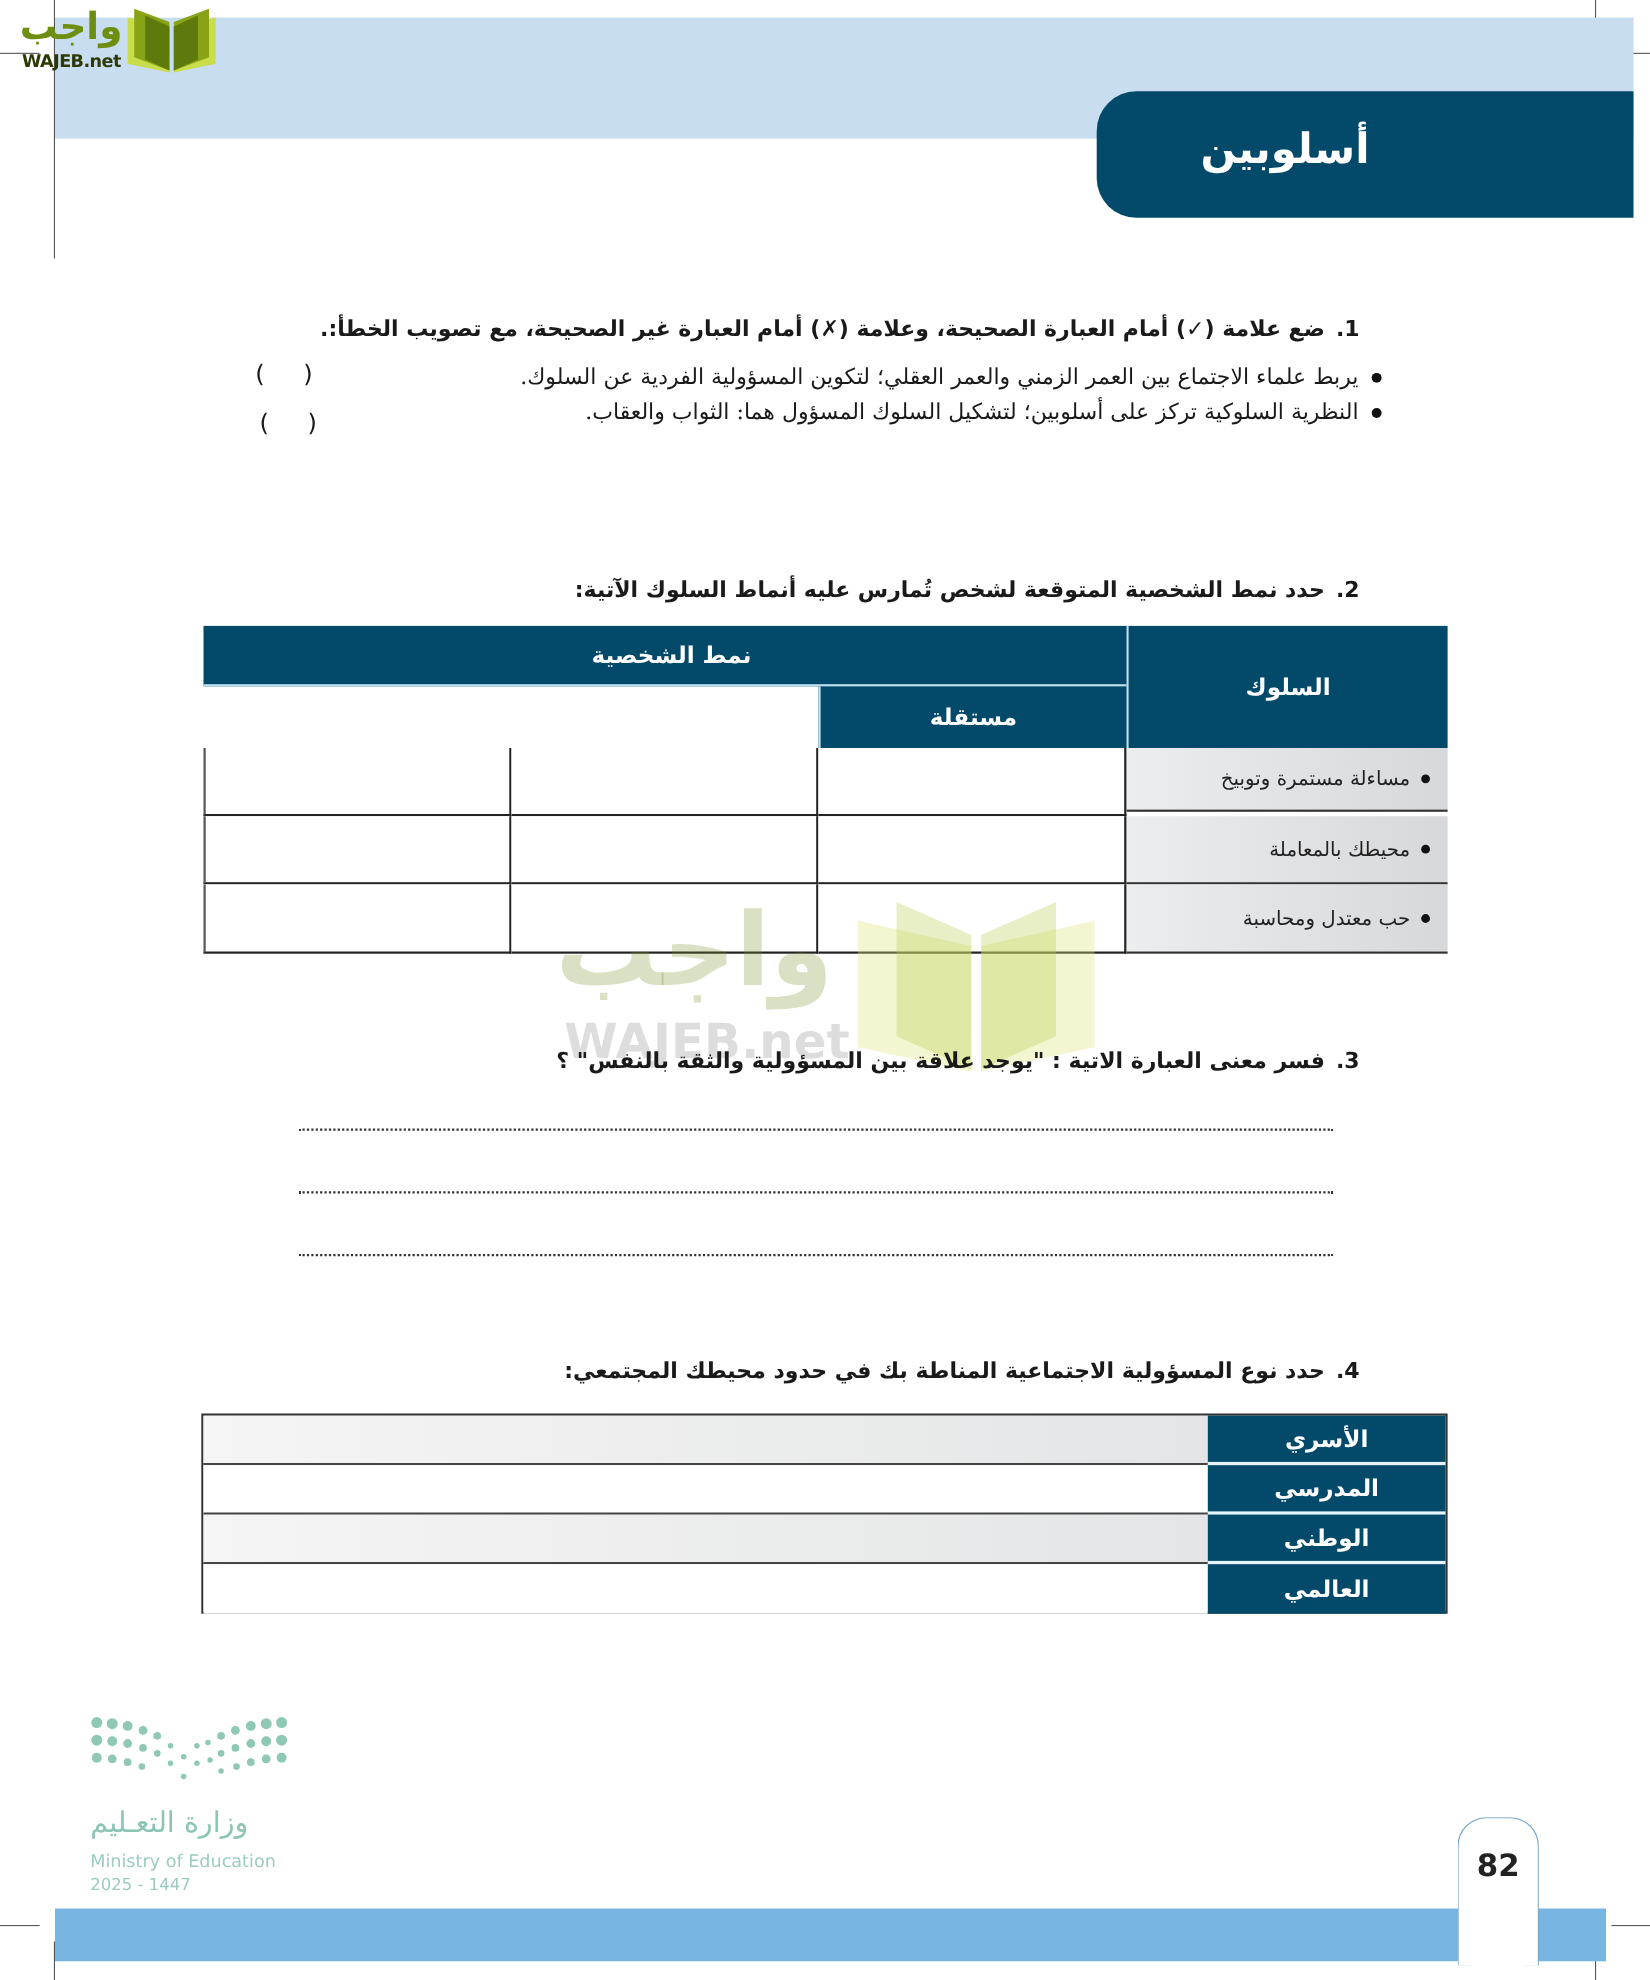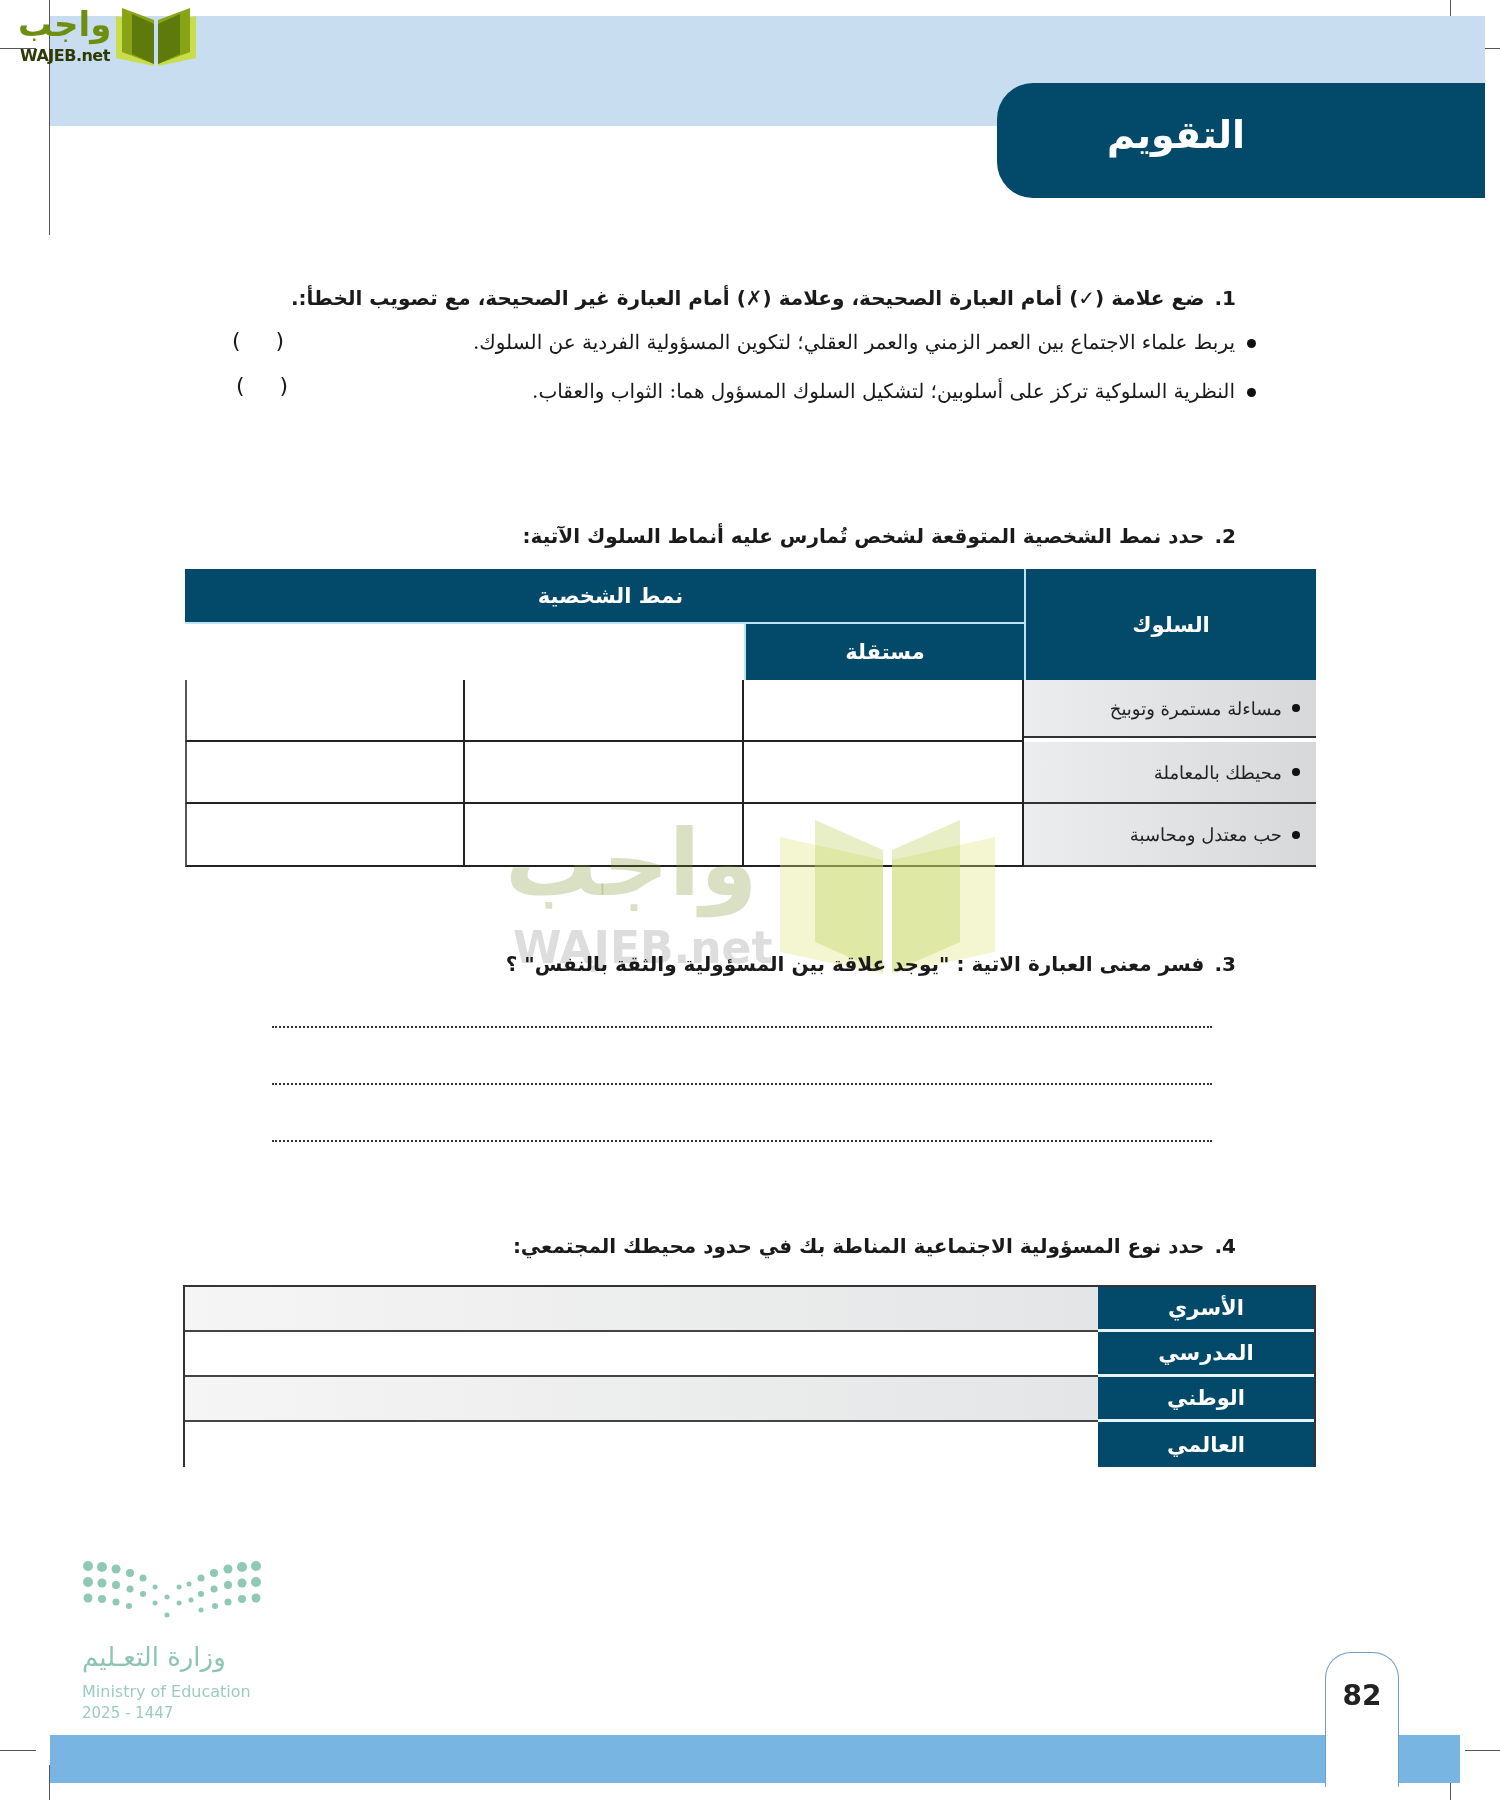--- a/index.html
+++ b/index.html
@@ -67,21 +67,21 @@
 <div class="crop" style="left:0;top:48px;width:36px;height:1px;"></div>
 <div class="crop" style="left:1450px;top:0;width:1px;height:35px;"></div>
 <div class="crop" style="left:1465px;top:48px;width:35px;height:1px;"></div>
 <div class="crop" style="left:49px;top:1765px;width:1px;height:35px;"></div>
 <div class="crop" style="left:0;top:1750px;width:36px;height:1px;"></div>
 <div class="crop" style="left:1450px;top:1765px;width:1px;height:35px;"></div>
 <div class="crop" style="left:1465px;top:1750px;width:35px;height:1px;"></div>
 
 <div class="header-band"></div>
 <div class="title-box">
-  <div class="title-text">التقويم</div>
+  <div class="title-text">أسلوبين</div>
 </div>
 
 <div class="logo">
   <div class="logo-ar">واجب</div>
   <div class="logo-en">WAJEB.net</div>
   <svg class="logo-book" viewBox="0 0 84 62">
     <path d="M2 10 L40 18 L40 60 L2 52 Z" fill="#c9dc4a"></path>
     <path d="M82 10 L44 18 L44 60 L82 52 Z" fill="#c9dc4a"></path>
     <path d="M8 2 L40 14 L40 58 L8 46 Z" fill="#88a416"></path>
     <path d="M76 2 L44 14 L44 58 L76 46 Z" fill="#88a416"></path>
@@ -90,21 +90,21 @@
   </svg>
 </div>
 
 <div class="q" style="right:264px;top:286px;">
   <span class="num">1.</span><span>ضع علامة (✓) أمام العبارة الصحيحة، وعلامة (✗) أمام العبارة غير الصحيحة، مع تصويب الخطأ:.</span>
 </div>
 <div class="bullet-line" style="right:244px;top:330px;">
   <span class="dot"></span><span>يربط علماء الاجتماع بين العمر الزمني والعمر العقلي؛ لتكوين المسؤولية الفردية عن السلوك.</span>
 </div>
 <div class="paren" style="left:232px;top:328px;">( )</div>
-<div class="bullet-line" style="right:244px;top:379px;margin-left:24px;">
+<div class="bullet-line" style="right:244px;top:362px;margin-left:24px;">
   <span class="dot"></span><span>النظرية السلوكية تركز على أسلوبين؛ لتشكيل السلوك المسؤول هما: الثواب والعقاب.</span>
 </div>
 <div class="paren" style="left:236px;top:373px;">( )</div>
 
 <div class="q" style="right:264px;top:524px;">
   <span class="num">2.</span><span>حدد نمط الشخصية المتوقعة لشخص تُمارس عليه أنماط السلوك الآتية:</span>
 </div>
 
 <div class="t1">
 

